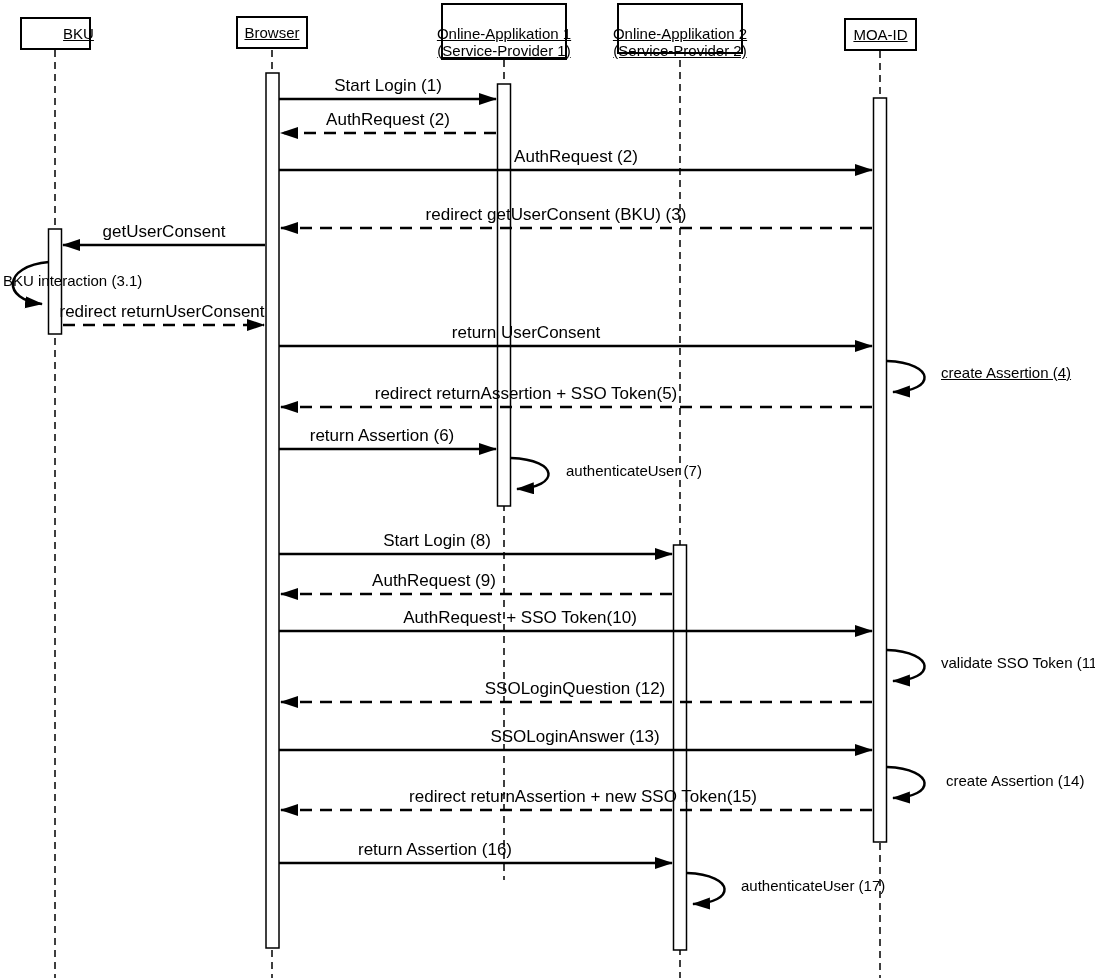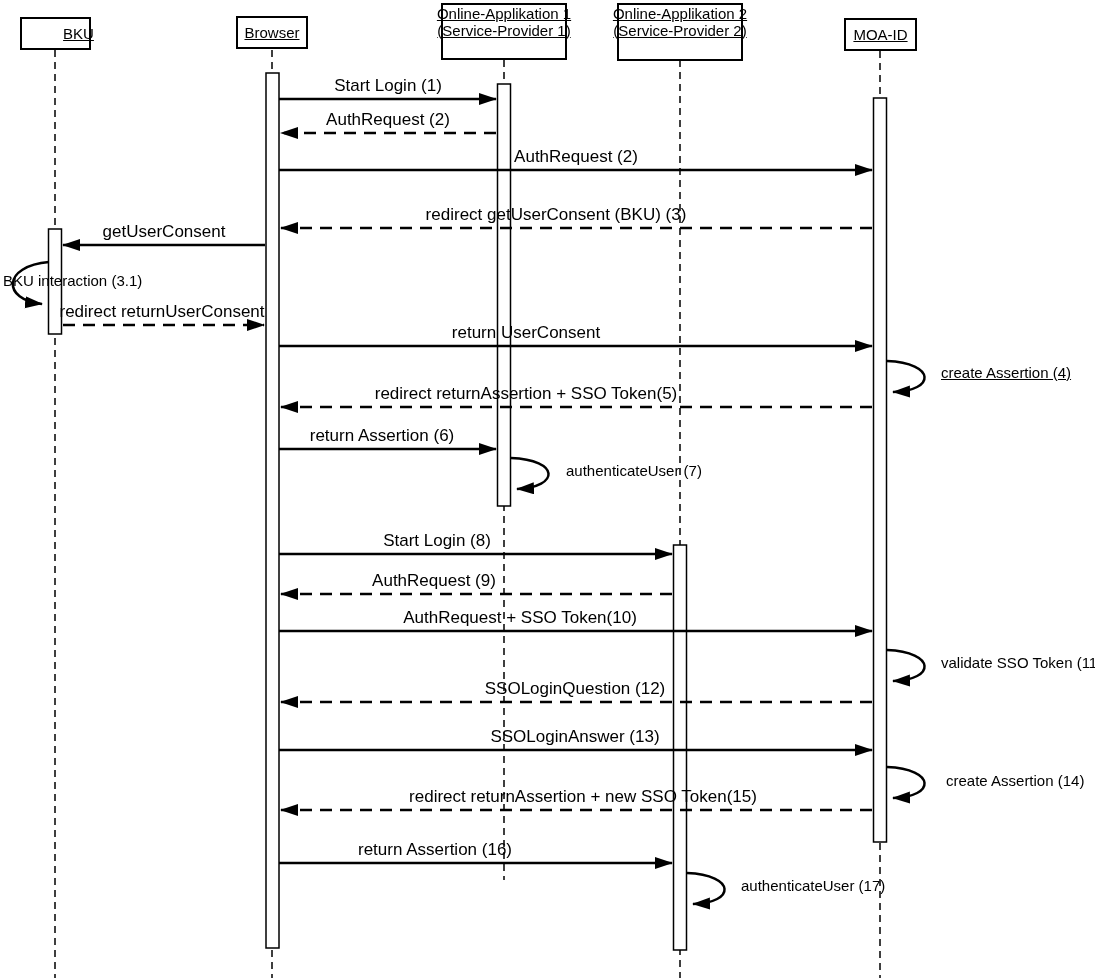--- a/index.html
+++ b/index.html
@@ -3,21 +3,21 @@
 <meta charset="utf-8">
 <style>
   html,body{margin:0;padding:0;background:#ffffff;}
   body{font-family:"Liberation Sans",sans-serif;color:#000;}
   #stage{position:relative;width:1095px;height:978px;background:#fff;overflow:hidden;}
   svg{position:absolute;left:0;top:0;}
   .actor-box{position:absolute;box-sizing:border-box;border:2px solid #000;background:#fff;
     display:flex;flex-direction:column;align-items:center;text-align:center;
     font-size:15px;line-height:17px;}
   .actor-box.center{justify-content:center;}
-  .actor-box.toptext{justify-content:flex-start;padding-top:0;}
+  .actor-box.toptext{justify-content:flex-start;padding-top:20px;}
   .actor-label{text-decoration:underline;white-space:nowrap;}
   .msg-label{position:absolute;transform:translateX(-50%);white-space:nowrap;font-size:17px;line-height:17px;}
   .loop-label{position:absolute;white-space:nowrap;font-size:15px;line-height:17px;}
 </style>
 </head>
 <body>
 
 <div id="stage">
 
   <svg width="1095" height="978" viewBox="0 0 1095 978">
@@ -78,21 +78,21 @@
   <div class="actor-box center" style="left:20px;top:17px;width:71px;height:33px;padding-left:46px;">
     <span class="actor-label">BKU</span>
   </div>
   <div class="actor-box center" style="left:236px;top:16px;width:72px;height:33px;align-items:center;">
     <span class="actor-label">Browser</span>
   </div>
   <div class="actor-box toptext" style="left:441px;top:3px;width:126px;height:57px;">
     <span class="actor-label">Online-Applikation 1</span>
     <span class="actor-label">(Service-Provider 1)</span>
   </div>
-  <div class="actor-box toptext" style="left:617px;top:3px;width:126px;height:58px;">
+  <div class="actor-box toptext" style="left:617px;top:3px;width:126px;height:51px;">
     <span class="actor-label">Online-Applikation 2</span>
     <span class="actor-label">(Service-Provider 2)</span>
   </div>
   <div class="actor-box center" style="left:844px;top:18px;width:73px;height:33px;text-align:center;">
     <span class="actor-label">MOA-ID</span>
   </div>
 
   <div class="msg-label" style="left:388px;top:77px;">Start Login (1)</div>
   <div class="msg-label" style="left:388px;top:111px;">AuthRequest (2)</div>
   <div class="msg-label" style="left:576px;top:148px;">AuthRequest (2)</div>

